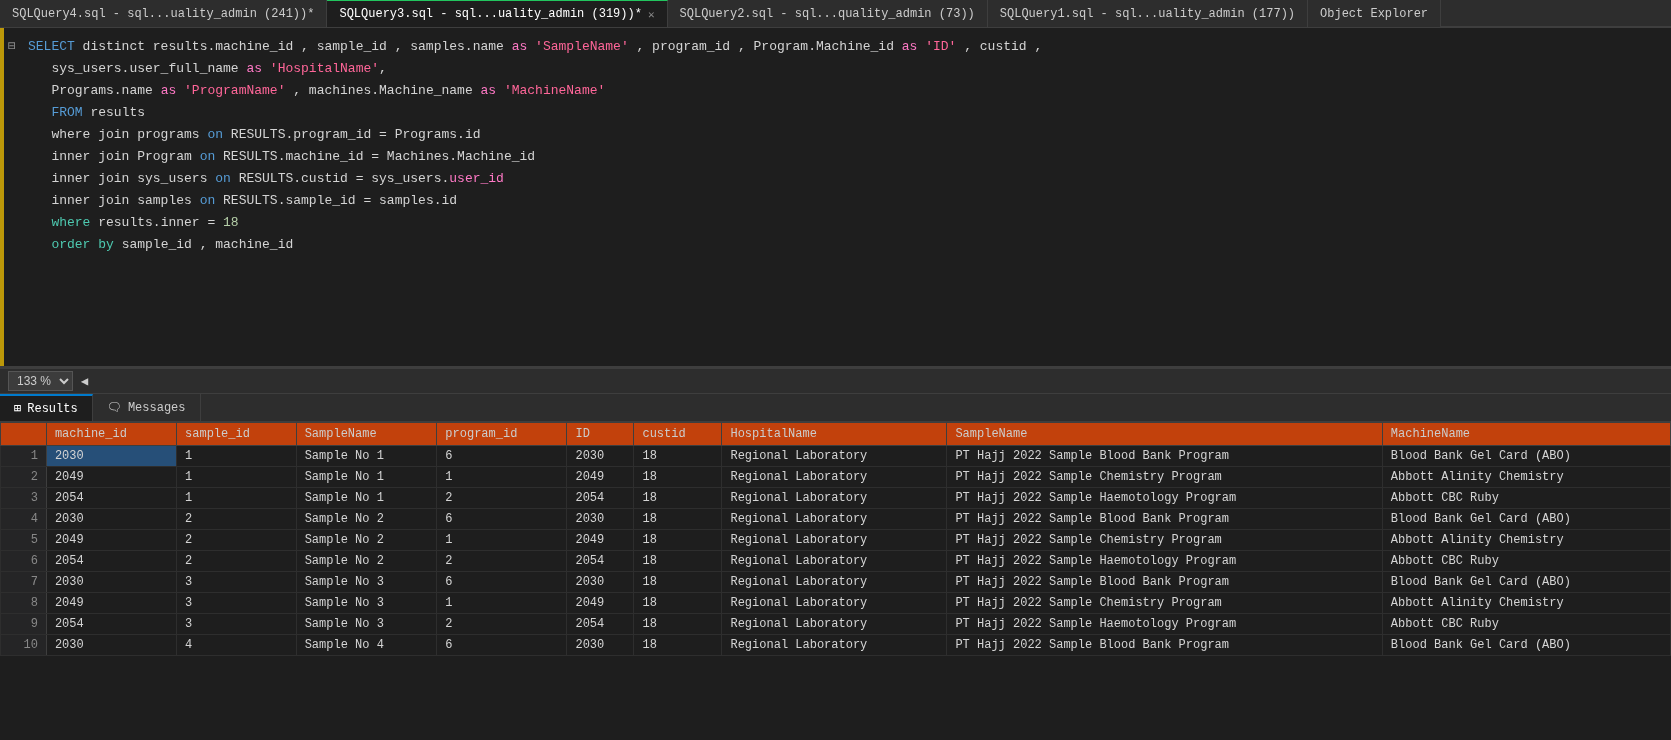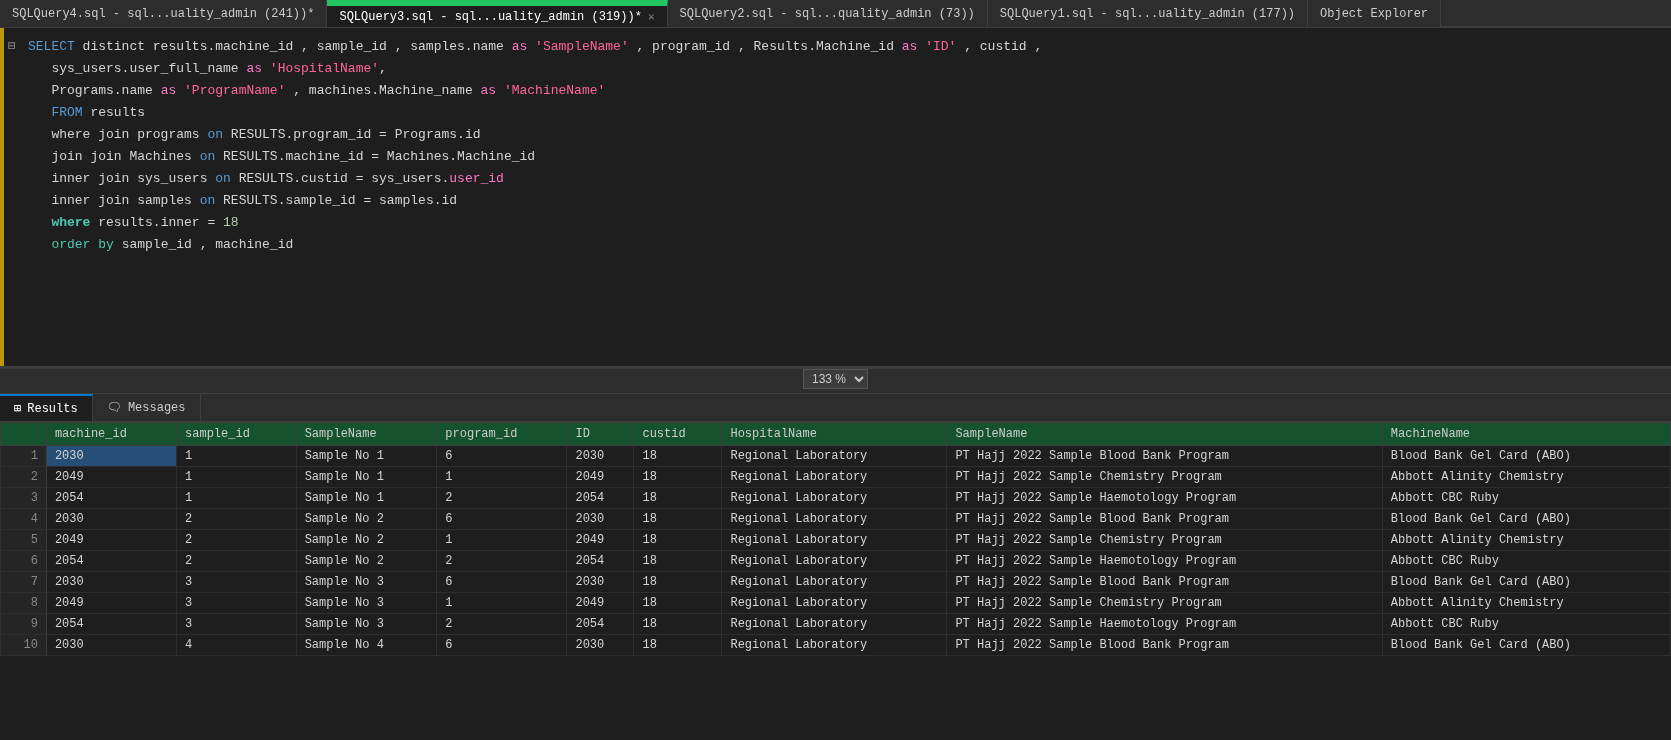--- a/index.html
+++ b/index.html
@@ -20,21 +20,21 @@
       border-right: 1px solid #3e3e3e;
       cursor: pointer;
       color: #cccccc;
       font-size: 12px;
       white-space: nowrap;
       gap: 6px;
     }
     .tab.active {
       background: #1e1e1e;
       color: #ffffff;
-      border-top: 6px solid #22c55e;
+      border-top: 1px solid #22c55e;
     }
     .tab .close-btn {
       font-size: 11px;
       color: #888;
       cursor: pointer;
     }
     .tab-spacer { flex: 1; background: #2d2d2d; border-bottom: 1px solid #3e3e3e; }
 
     
     .editor-area {
@@ -71,21 +71,20 @@
       background: #2d2d2d;
       border-top: 1px solid #3e3e3e;
       border-bottom: 1px solid #3e3e3e;
       height: 26px;
       display: flex;
       align-items: center;
       padding: 0 8px;
       gap: 8px;
       font-size: 12px;
       color: #cccccc;
-      flex-direction: column;
     }
     .zoom-select {
       background: #3c3c3c;
       color: #cccccc;
       border: 1px solid #555;
       padding: 1px 4px;
       font-size: 12px;
     }
 
     
@@ -118,21 +117,21 @@
       background: #1e1e1e;
       overflow: auto;
       flex: 1;
     }
     table {
       border-collapse: collapse;
       font-size: 12px;
       width: 100%;
     }
     thead tr {
-      background: #14532d;
+      background: #c2410c;
       margin-left: 28px;
     }
     thead th {
       color: #cccccc;
       padding: 4px 8px;
       border: 1px solid #3e3e3e;
       font-weight: normal;
       text-align: left;
       white-space: nowrap;
     }
@@ -187,21 +186,21 @@
   </div>
 
   <div class="editor-area">
 
     <div class="code-line">
       <span class="line-indicator">⊟</span>
       <span class="kw">SELECT </span>
       <span class="plain">distinct results.machine_id , sample_id , samples.name </span>
       <span class="kw-pink">as </span>
       <span class="str-pink">'SampleName'</span>
-      <span class="plain"> , program_id , Results.Machine_id </span>
+      <span class="plain"> , program_id , Program.Machine_id </span>
       <span class="kw-pink">as </span>
       <span class="str-pink">'ID'</span>
       <span class="plain"> , custid ,</span>
     </div>
 
     <div class="code-line">
       <span class="line-indicator"> </span>
       <span class="plain">   sys_users.user_full_name </span>
       <span class="kw-pink">as </span>
       <span class="str-pink">'HospitalName'</span>
@@ -226,21 +225,21 @@
 
     <div class="code-line">
       <span class="line-indicator"> </span>
       <span class="plain">   where join programs </span>
       <span class="kw">on </span>
       <span class="plain">RESULTS.program_id = Programs.id</span>
     </div>
 
     <div class="code-line">
       <span class="line-indicator"> </span>
-      <span class="plain">   join join Machines </span>
+      <span class="plain">   inner join Program </span>
       <span class="kw">on </span>
       <span class="plain">RESULTS.machine_id = Machines.Machine_id</span>
     </div>
 
     <div class="code-line">
       <span class="line-indicator"> </span>
       <span class="plain">   inner join sys_users </span>
       <span class="kw">on </span>
       <span class="plain">RESULTS.custid = sys_users.</span>
       <span class="id-pink">user_id</span>
@@ -248,21 +247,21 @@
 
     <div class="code-line">
       <span class="line-indicator"> </span>
       <span class="plain">   inner join samples </span>
       <span class="kw">on </span>
       <span class="plain">RESULTS.sample_id = samples.id</span>
     </div>
 
     <div class="code-line">
       <span class="line-indicator"> </span>
-      <span class="kw" style="color:#4ec9b0;font-weight:bold;">   where </span>
+      <span class="kw" style="color:#4ec9b0;">   where </span>
       <span class="plain">results.inner = </span>
       <span class="num">18</span>
     </div>
 
     <div class="code-line">
       <span class="line-indicator"> </span>
       <span class="kw" style="color:#4ec9b0;">   order by </span>
       <span class="plain">sample_id , machine_id</span>
     </div>
 

